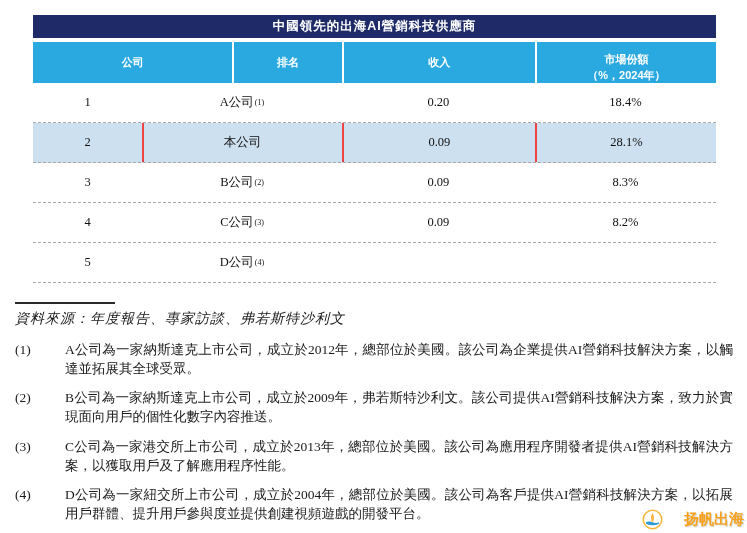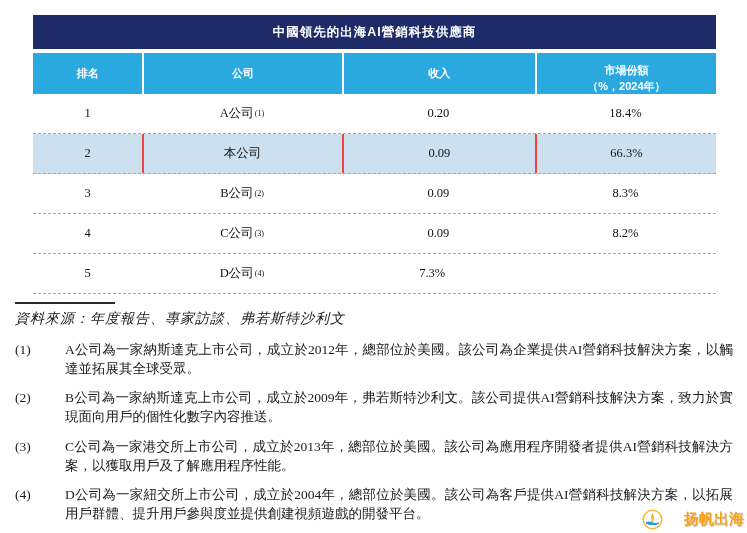--- a/index.html
+++ b/index.html
@@ -4,21 +4,21 @@
 <style>
   html,body { margin:0; padding:0; background:#ffffff; }
   .page {
     position:relative; width:747px; height:533px; background:#ffffff;
     overflow:hidden; font-family:"Liberation Serif","DejaVu Serif",serif; color:#1a1a1a;
   }
 
   
   .table-wrap { position:absolute; left:33px; top:15px; width:683px; }
   .title-bar {
-    height:34px; background:#1e2b68; color:#ffffff;
+    height:23px; background:#1e2b68; color:#ffffff;
     display:flex; align-items:center; justify-content:center;
     font-family:"Liberation Sans","DejaVu Sans",sans-serif;
     font-weight:bold; font-size:12.5px; letter-spacing:1px;
   }
   .header-row { margin-top:4px; height:41px; background:#2aa9e0; display:flex; box-sizing:border-box; }
   .hcell {
     box-sizing:border-box; display:flex; flex-direction:column;
     align-items:center; justify-content:center; color:#ffffff;
     font-family:"Liberation Sans","DejaVu Sans",sans-serif;
     font-weight:bold; font-size:11px; line-height:1.4; text-align:center;
@@ -60,25 +60,25 @@
 </style>
 </head>
 <body>
 
 <div class="page">
 
   <div class="table-wrap">
     <div class="title-bar">中國領先的出海AI營銷科技供應商</div>
 
     <div class="header-row">
+      <div class="hcell w2">
+        <div>公司</div>
+      </div>
       <div class="hcell w1">
         <div>排名</div>
-      </div>
-      <div class="hcell w2">
-        <div>公司</div>
       </div>
       <div class="hcell w3">
         <div>收入</div>
       </div>
       <div class="hcell w4">
         <div>市場份額</div>
         <div>（%，2024年）</div>
       </div>
     </div>
 
@@ -92,21 +92,21 @@
         <div class="cell w3">0.20</div>
         <div class="cell w4">18.4%</div>
       </div>
       <div class="trow hl">
         <div class="cell w1">2</div>
         <div class="cell w2">
             <span>本公司</span>
             <sup class="fnref"></sup>
           </div>
         <div class="cell w3">0.09</div>
-        <div class="cell w4">66.3%</div>
+        <div class="cell w4">28.1%</div>
       </div>
       <div class="trow">
         <div class="cell w1">3</div>
         <div class="cell w2">
             <span>B公司</span>
             <sup class="fnref">(2)</sup>
           </div>
         <div class="cell w3">0.09</div>
         <div class="cell w4">8.3%</div>
       </div>
@@ -118,21 +118,20 @@
           </div>
         <div class="cell w3">0.09</div>
         <div class="cell w4">8.2%</div>
       </div>
       <div class="trow">
         <div class="cell w1">5</div>
         <div class="cell w2">
             <span>D公司</span>
             <sup class="fnref">(4)</sup>
           </div>
-        <div class="cell w4">7.3%</div>
       </div>
     </div>
   </div>
 
   <div class="source-rule"></div>
   <div class="source-text">資料來源：年度報告、專家訪談、弗若斯特沙利文</div>
 
   <div class="footnotes">
     <div class="fn">
       <div class="fn-num">(1)</div>

